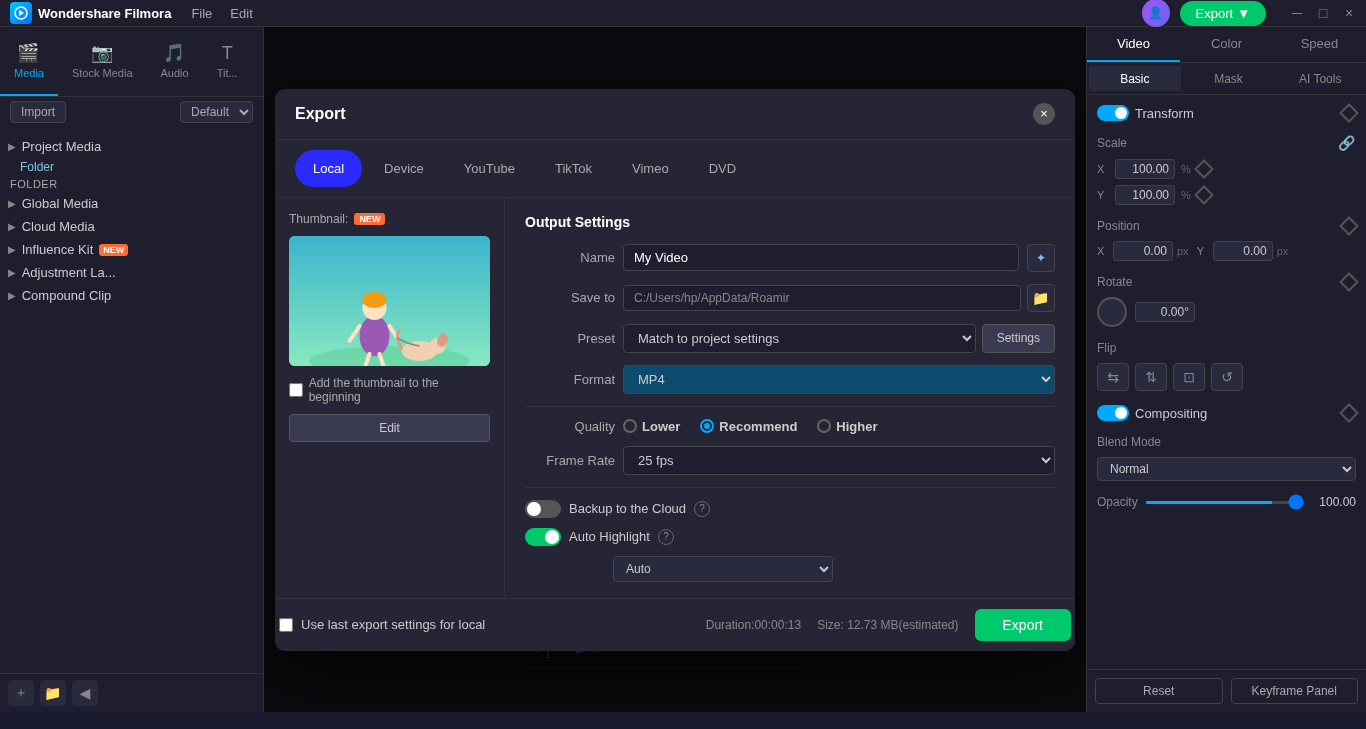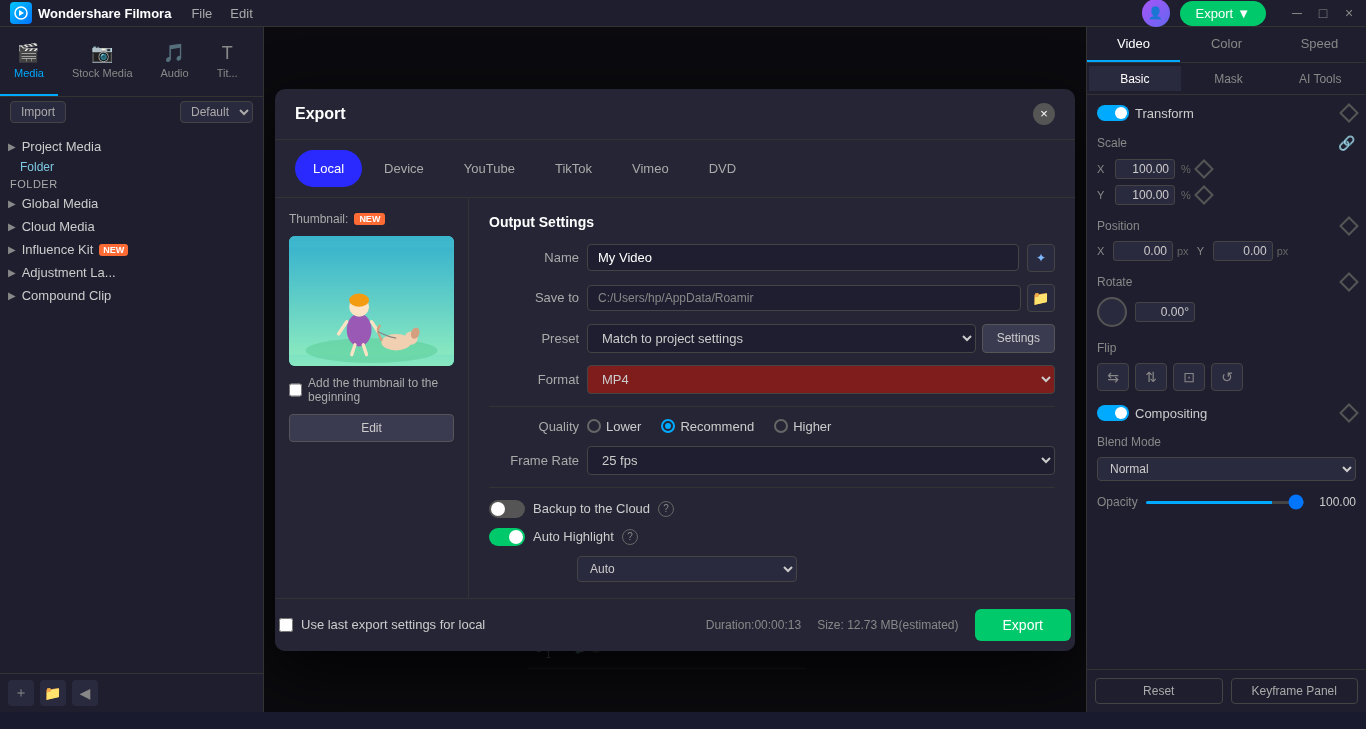--- a/index.html
+++ b/index.html
@@ -507,21 +507,21 @@
     .dlg-tab.active {
       background: #2a2aff;
       color: #fff;
     }
     .dialog-body {
       display: flex;
       flex: 1;
       overflow: hidden;
     }
     .thumbnail-section {
-      width: 194px;
+      width: 230px;
       padding: 14px;
       border-right: 1px solid #333;
       display: flex;
       flex-direction: column;
       gap: 10px;
     }
     .thumbnail-label {
       font-size: 12px;
       color: #aaa;
       display: flex;
@@ -657,31 +657,32 @@
       background: #3a3a50;
       border: 1px solid #555;
       color: #ccc;
       border-radius: 4px;
       padding: 5px 14px;
       cursor: pointer;
       font-size: 12px;
     }
     .format-select {
       flex: 1;
-      background: #7f1d1d;
+      background: #0c4a6e;
       border: 1px solid #444;
       color: #ccc;
       border-radius: 4px;
       padding: 5px 10px;
       font-size: 13px;
     }
     .quality-row {
       display: flex;
       align-items: center;
       gap: 20px;
+      font-weight: bold;
     }
     .radio-option {
       display: flex;
       align-items: center;
       gap: 5px;
       color: #ccc;
       font-size: 13px;
       cursor: pointer;
     }
     .radio-circle {

